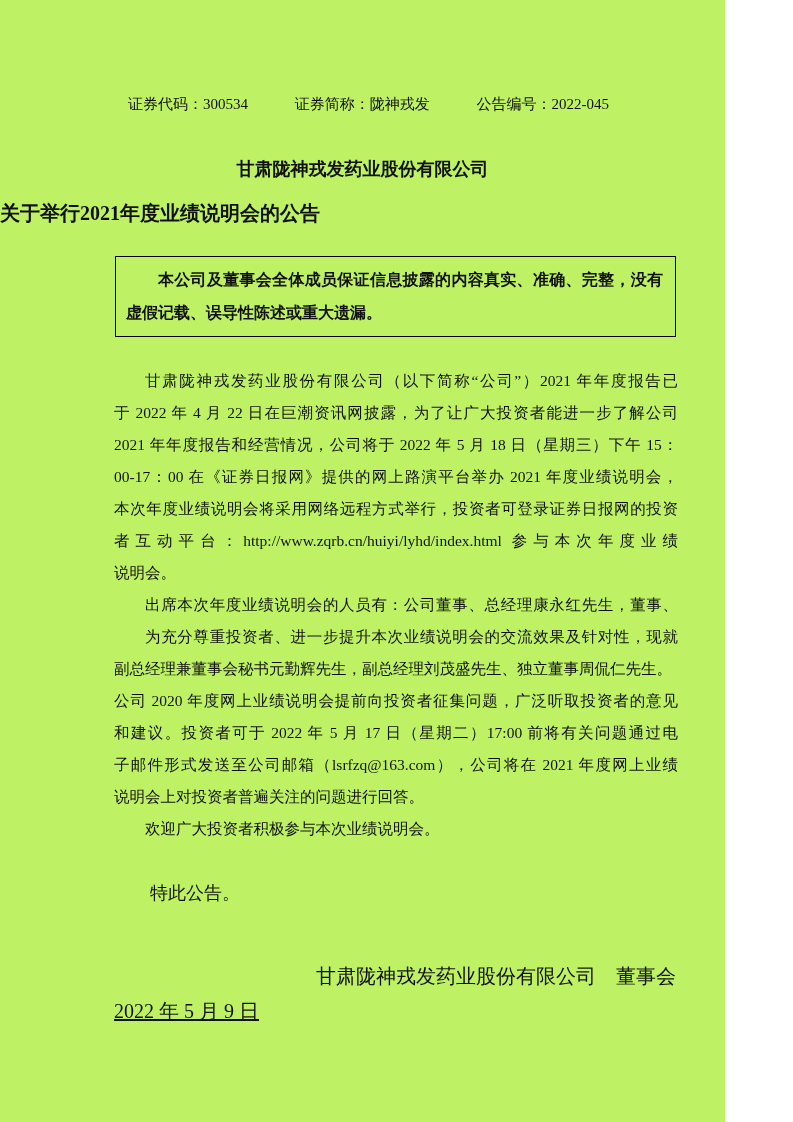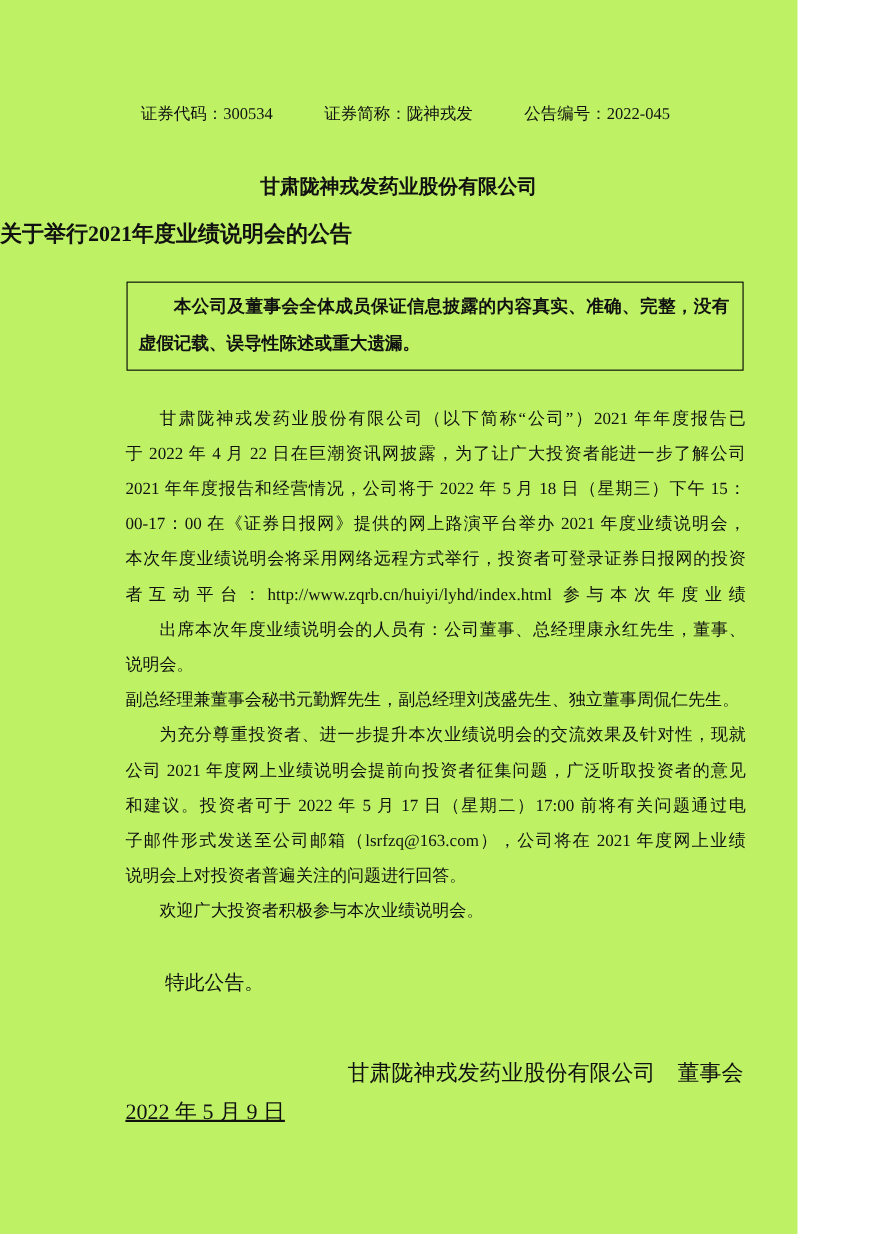--- a/index.html
+++ b/index.html
@@ -107,25 +107,25 @@
       <div class="line">虚假记载、误导性陈述或重大遗漏。</div>
     </div>
 
   <div class="body-block">
       <div class="line jl ind">甘肃陇神戎发药业股份有限公司（以下简称“公司”）2021 年年度报告已</div>
       <div class="line jl">于 2022 年 4 月 22 日在巨潮资讯网披露，为了让广大投资者能进一步了解公司</div>
       <div class="line jl">2021 年年度报告和经营情况，公司将于 2022 年 5 月 18 日（星期三）下午 15：</div>
       <div class="line jl">00-17：00 在《证券日报网》提供的网上路演平台举办 2021 年度业绩说明会，</div>
       <div class="line jl">本次年度业绩说明会将采用网络远程方式举行，投资者可登录证券日报网的投资</div>
       <div class="line jl">者互动平台：http://www.zqrb.cn/huiyi/lyhd/index.html 参与本次年度业绩</div>
+      <div class="line">说明会。</div>
       <div class="line jl ind">出席本次年度业绩说明会的人员有：公司董事、总经理康永红先生，董事、</div>
-      <div class="line">说明会。</div>
+      <div class="line jl ind">为充分尊重投资者、进一步提升本次业绩说明会的交流效果及针对性，现就</div>
       <div class="line">副总经理兼董事会秘书元勤辉先生，副总经理刘茂盛先生、独立董事周侃仁先生。</div>
-      <div class="line jl ind">为充分尊重投资者、进一步提升本次业绩说明会的交流效果及针对性，现就</div>
-      <div class="line jl">公司 2021 年度网上业绩说明会提前向投资者征集问题，广泛听取投资者的意见</div>
+      <div class="line jl">公司 2020 年度网上业绩说明会提前向投资者征集问题，广泛听取投资者的意见</div>
       <div class="line jl">和建议。投资者可于 2022 年 5 月 17 日（星期二）17:00 前将有关问题通过电</div>
       <div class="line jl">子邮件形式发送至公司邮箱（lsrfzq@163.com），公司将在 2021 年度网上业绩</div>
       <div class="line">说明会上对投资者普遍关注的问题进行回答。</div>
       <div class="line ind">欢迎广大投资者积极参与本次业绩说明会。</div>
     </div>
 
   <div class="closing-line">特此公告。</div>
 
   <div class="signature-block">
     <div class="signature-company">甘肃陇神戎发药业股份有限公司　董事会</div>

